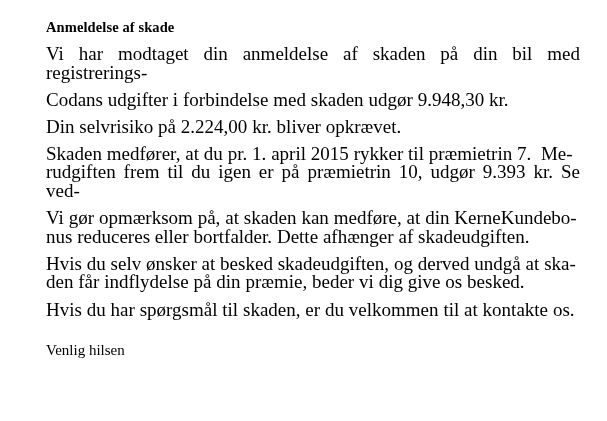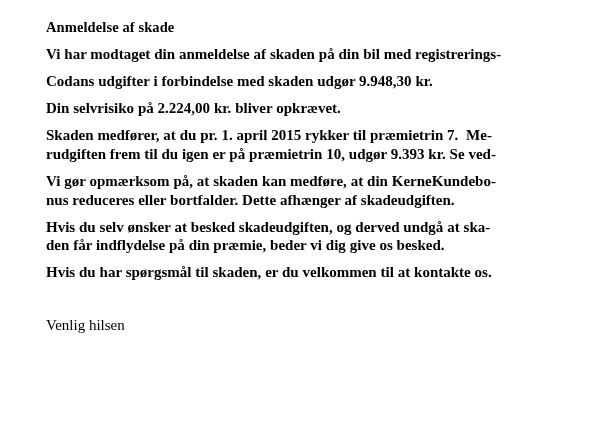--- a/index.html
+++ b/index.html
@@ -27,37 +27,36 @@
     font-size: 14.5px;
     font-weight: bold;
     line-height: 18px;
     margin: 0 0 9px 0;
     letter-spacing: 0.1px;
   }
   .body-block {
     width: 534px;
   }
   p.para {
-    font-size: 15px;
+    font-size: 19px;
     line-height: 18.6px;
     margin: 0 0 8.5px 0;
     text-align: justify;
     text-justify: inter-word;
     -webkit-hyphens: none;
     hyphens: none;
     word-spacing: 0.1px;
-    font-weight: bold;
   }
   p.para.last-flush {
     text-align: left;
   }
   .closing {
     font-size: 15px;
     line-height: 18.6px;
-    margin: 34px 0 0 0;
+    margin: 22px 0 0 0;
     text-align: left;
   }
   .sp-wide { white-space: pre; }
 </style>
 </head>
 <body>
 
 <div class="page">
 
   <h1 class="doc-title">Anmeldelse af skade</h1>

